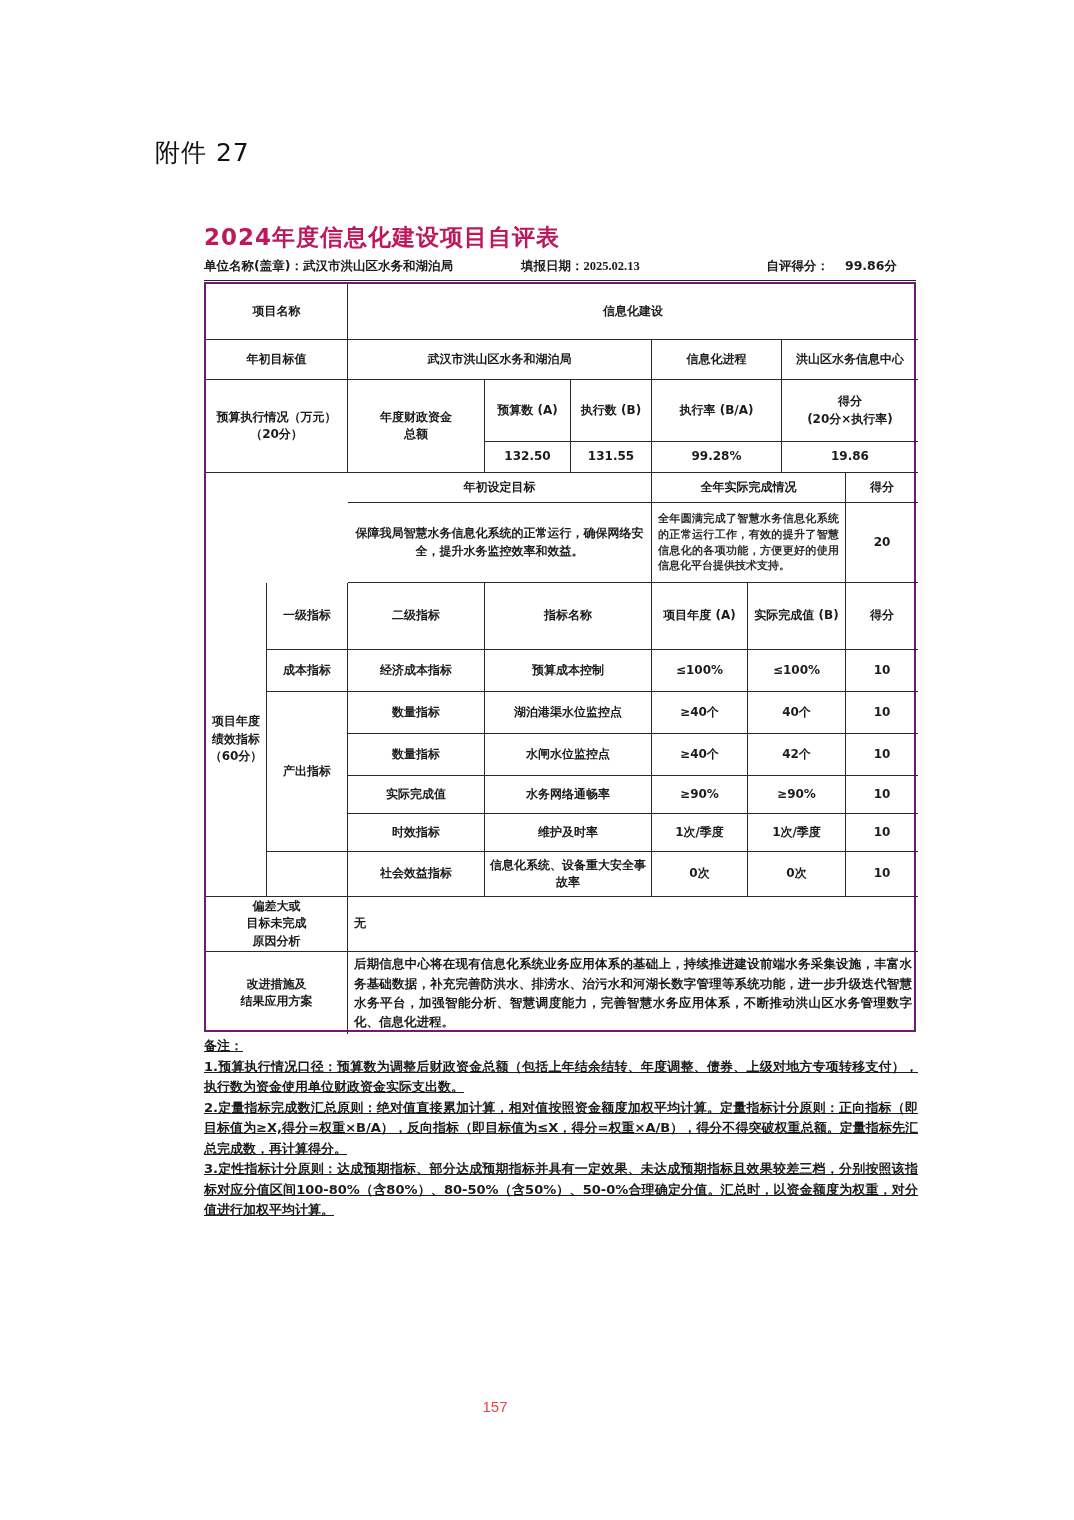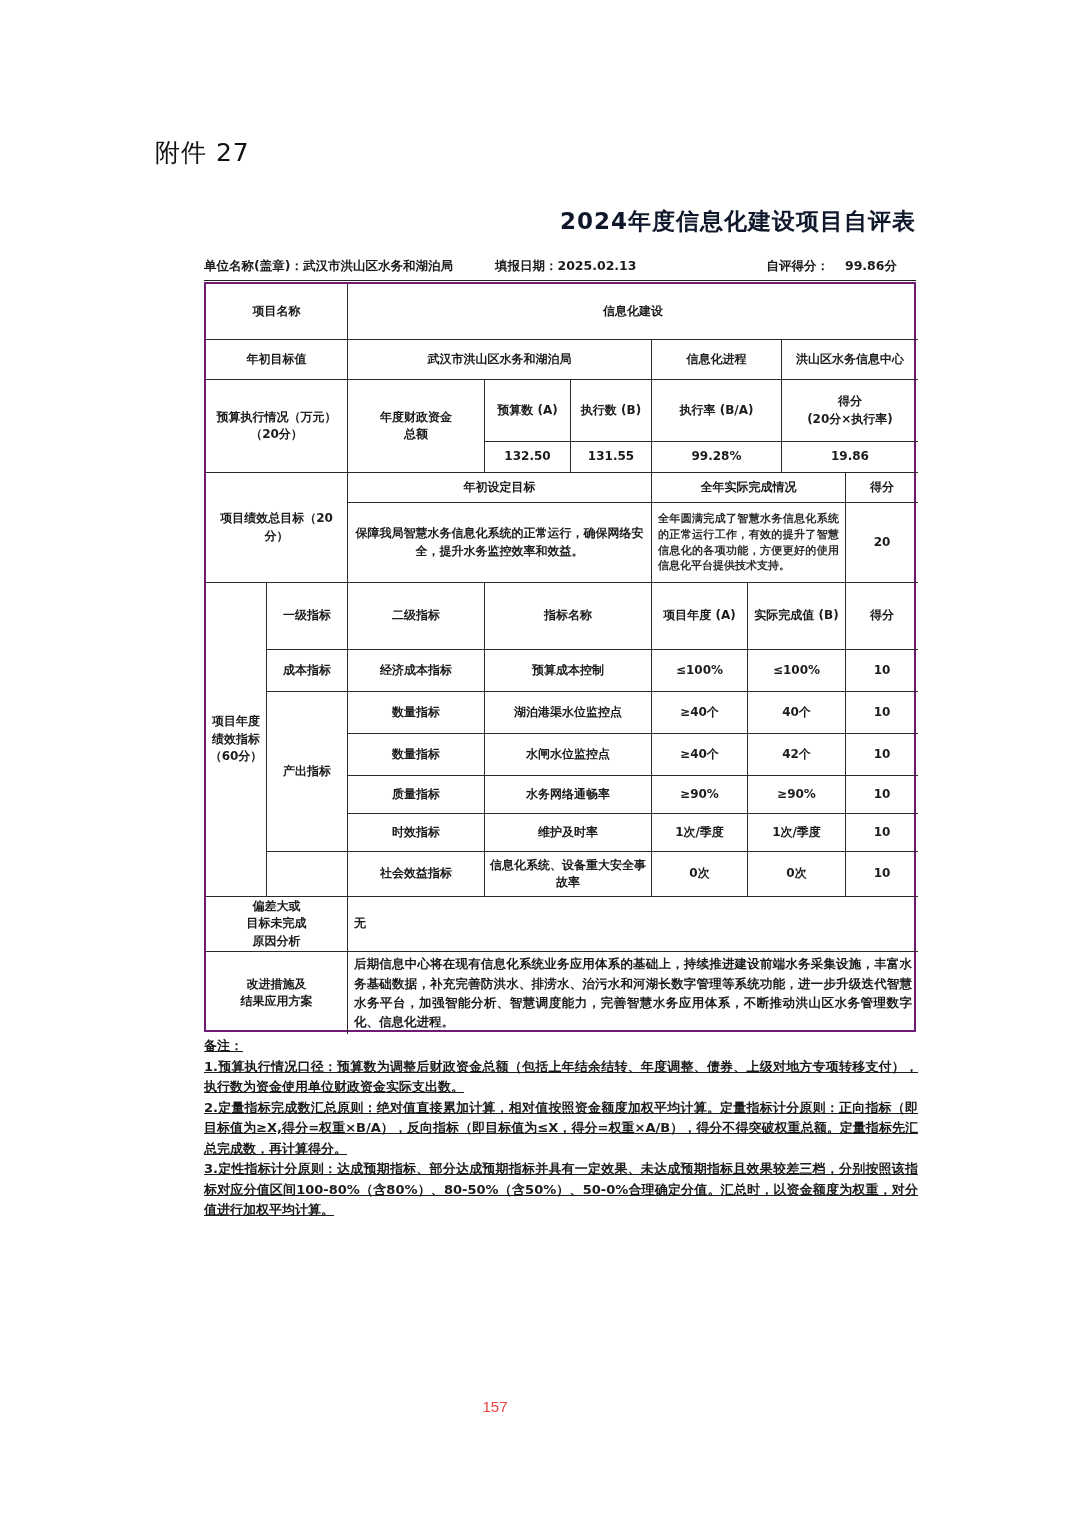--- a/index.html
+++ b/index.html
@@ -9,31 +9,31 @@
     position: relative;
     font-family: "DejaVu Sans", "Liberation Sans", sans-serif;
     color: #1b1b1b;
   }
   .attachment {
     position: absolute; left: 155px; top: 136px;
     font-size: 25px; font-weight: normal; color: #111;
     letter-spacing: 1px;
   }
   .doc-title {
-    position: absolute; left: 204px; top: 206px; width: 712px;
-    text-align: right; font-size: 23px; font-weight: bold; color: #0f172a;
+    position: absolute; left: 204px; top: 222px; width: 712px;
+    text-align: left; font-size: 23px; font-weight: bold; color: #be185d;
     letter-spacing: 1px;
   }
   .header-line {
     position: absolute; left: 204px; top: 258px; width: 712px; height: 23px;
     border-bottom: 1px solid #222;
     display: flex; align-items: baseline;
     font-size: 12.5px; font-weight: bold;
   }
-  .header-line .h-date { margin-left: 42px; }
+  .header-line .h-date { margin-left: 68px; font-family: Liberation Serif, serif; }
   .header-line .h-score-label { margin-left: auto; }
   .header-line .h-score-value { margin-left: 16px; margin-right: 19px; }
   .form-table {
     position: absolute; left: 204px; top: 282px; width: 712px; height: 750px;
     display: grid;
     grid-template-columns: 61px 81px 137px 86px 81px 96px 34px 64px 72px;
     grid-template-rows: 56px 40px 62px 31px 30px 80px 67px 42px 42px 42px 38px 38px 45px 55px 82px;
     border: 2px solid #701a75;
     font-size: 12px; font-weight: bold;
   }
@@ -94,21 +94,20 @@
   <div class="cell" style="grid-area:3/4/4/5">预算数 (A)</div>
   <div class="cell" style="grid-area:3/5/4/6">执行数 (B)</div>
   <div class="cell" style="grid-area:3/6/4/8">执行率 (B/A)</div>
   <div class="cell pre er" style="grid-area:3/8/4/10">得分
 (20分×执行率)</div>
   <div class="cell" style="grid-area:4/4/5/5">132.50</div>
   <div class="cell" style="grid-area:4/5/5/6">131.55</div>
   <div class="cell" style="grid-area:4/6/5/8">99.28%</div>
   <div class="cell er" style="grid-area:4/8/5/10">19.86</div>
 
-  <div class="cell" style="grid-area:5/1/7/3">项目绩效总目标（20分）</div>
   <div class="cell" style="grid-area:5/3/6/6">年初设定目标</div>
   <div class="cell" style="grid-area:5/6/6/9">全年实际完成情况</div>
   <div class="cell er" style="grid-area:5/9/6/10">得分</div>
   <div class="cell pad" style="grid-area:6/3/7/6">保障我局智慧水务信息化系统的正常运行，确保网络安全，提升水务监控效率和效益。</div>
   <div class="cell sm just pad" style="grid-area:6/6/7/9">全年圆满完成了智慧水务信息化系统的正常运行工作，有效的提升了智慧信息化的各项功能，方便更好的使用信息化平台提供技术支持。</div>
   <div class="cell er" style="grid-area:6/9/7/10">20</div>
 
   <div class="cell pre" style="grid-area:7/1/14/2">项目年度
 绩效指标
 （60分）</div>
@@ -132,21 +131,21 @@
   <div class="cell" style="grid-area:9/6/10/7">≥40个</div>
   <div class="cell" style="grid-area:9/7/10/9">40个</div>
   <div class="cell er" style="grid-area:9/9/10/10">10</div>
 
   <div class="cell" style="grid-area:10/3/11/4">数量指标</div>
   <div class="cell" style="grid-area:10/4/11/6">水闸水位监控点</div>
   <div class="cell" style="grid-area:10/6/11/7">≥40个</div>
   <div class="cell" style="grid-area:10/7/11/9">42个</div>
   <div class="cell er" style="grid-area:10/9/11/10">10</div>
 
-  <div class="cell" style="grid-area:11/3/12/4">质量指标</div>
+  <div class="cell" style="grid-area:11/3/12/4">实际完成值</div>
   <div class="cell" style="grid-area:11/4/12/6">水务网络通畅率</div>
   <div class="cell" style="grid-area:11/6/12/7">≥90%</div>
   <div class="cell" style="grid-area:11/7/12/9">≥90%</div>
   <div class="cell er" style="grid-area:11/9/12/10">10</div>
 
   <div class="cell" style="grid-area:12/3/13/4">时效指标</div>
   <div class="cell" style="grid-area:12/4/13/6">维护及时率</div>
   <div class="cell" style="grid-area:12/6/13/7">1次/季度</div>
   <div class="cell" style="grid-area:12/7/13/9">1次/季度</div>
   <div class="cell er" style="grid-area:12/9/13/10">10</div>

